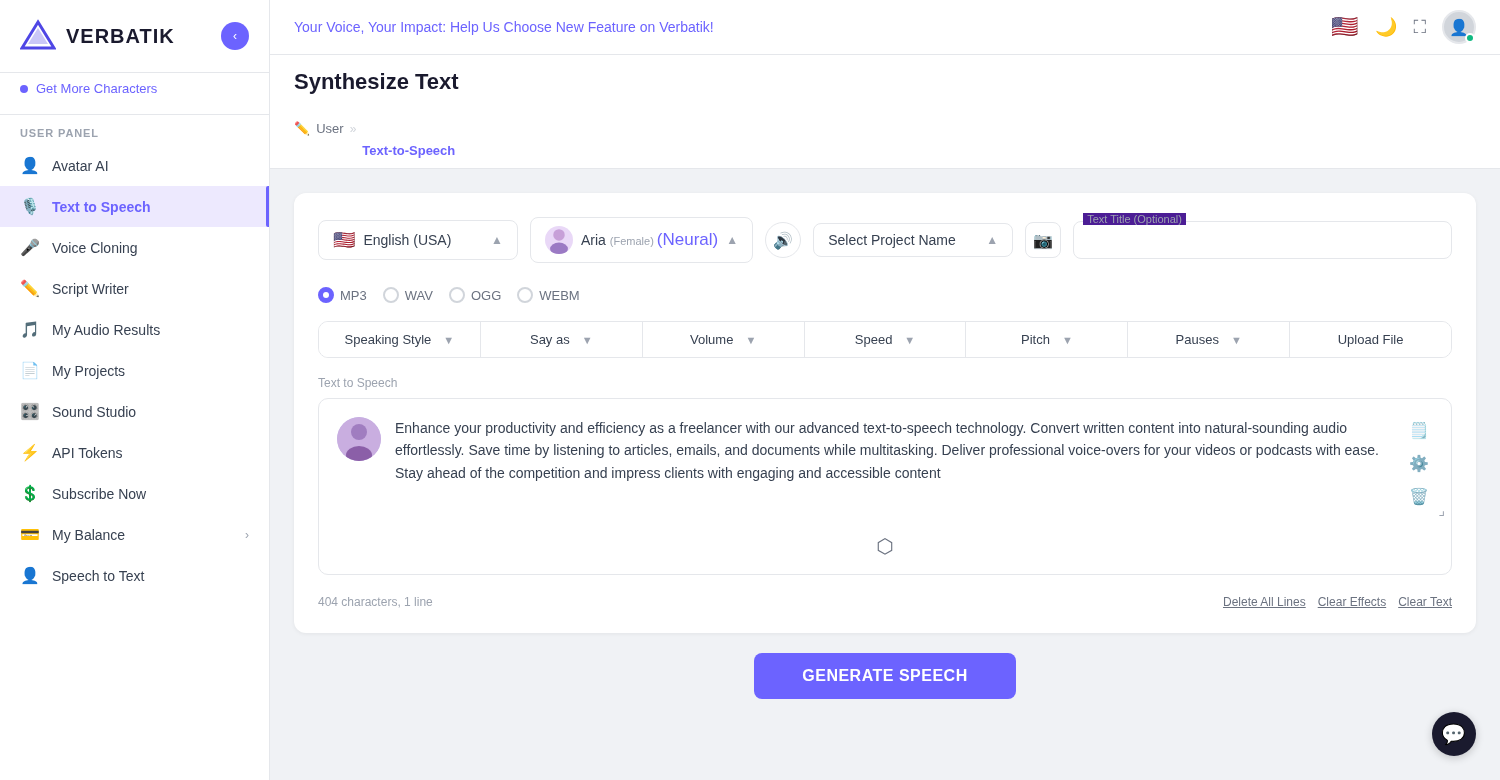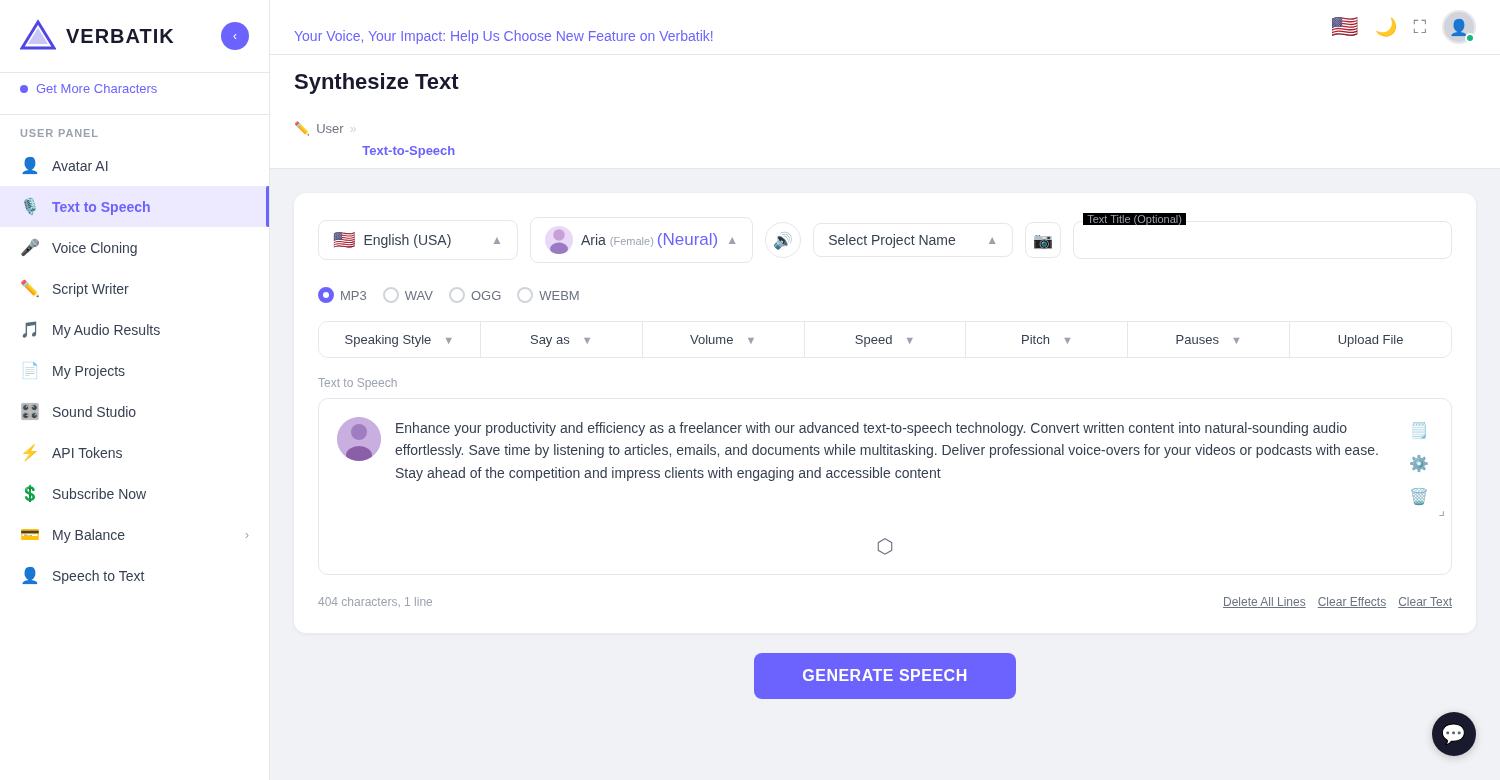--- a/index.html
+++ b/index.html
@@ -110,21 +110,21 @@
       flex-direction: column;
       overflow: hidden;
     }
 
     
     .top-banner {
       background: #fff;
       border-bottom: 1px solid #e5e7eb;
       padding: 10px 24px;
       display: flex;
-      align-items: flex-end;
+      align-items: center;
       gap: 10px;
     }
     .banner-text {
       flex: 1;
       font-size: 14px;
       color: #6c63ff;
       font-weight: 500;
     }
     .banner-actions {
       display: flex;
@@ -253,21 +253,21 @@
     .title-input-wrap {
       flex: 1;
       position: relative;
     }
     .title-input-label {
       position: absolute;
       top: -8px;
       left: 10px;
       font-size: 11px;
       color: #9ca3af;
-      background: #000000;
+      background: #4c1d95;
       padding: 0 4px;
     }
     .title-input {
       width: 100%;
       border: 1.5px solid #e5e7eb;
       border-radius: 8px;
       padding: 10px 14px;
       font-size: 14px;
       color: #374151;
       outline: none;

